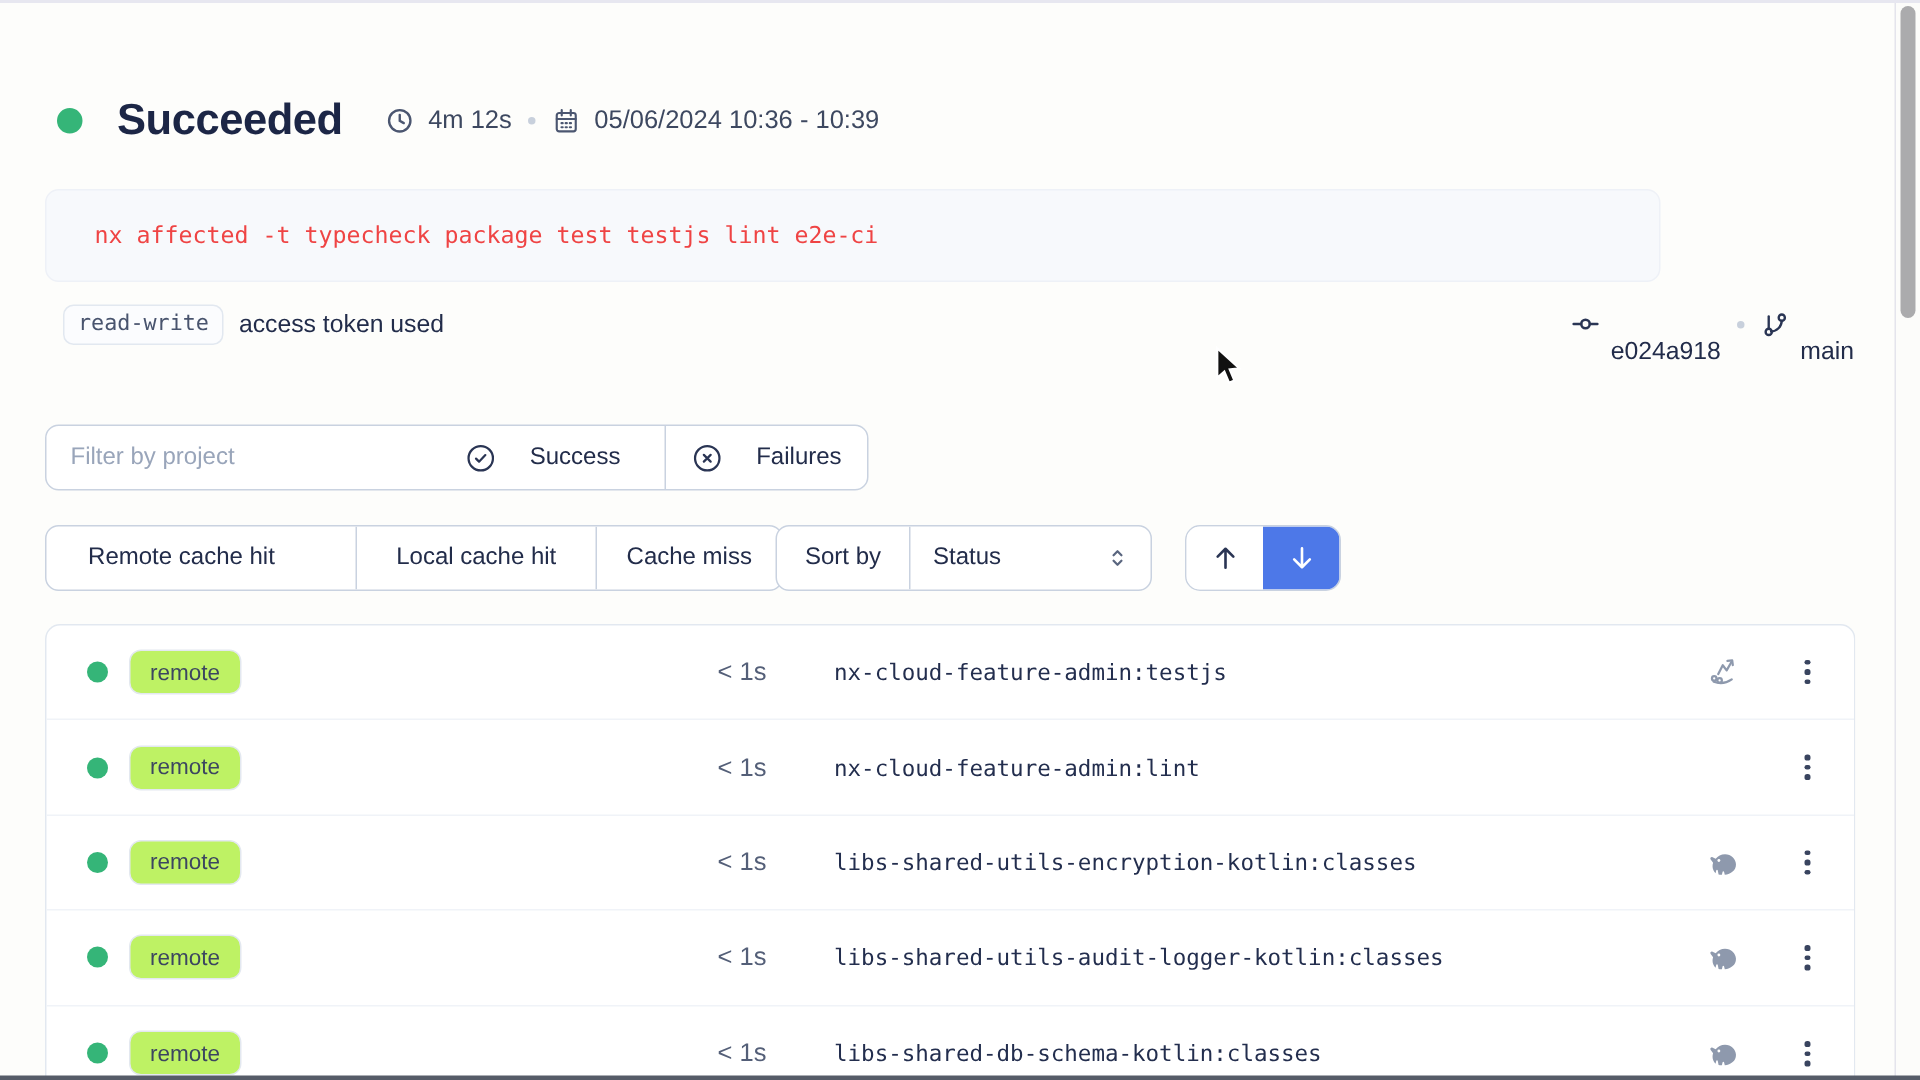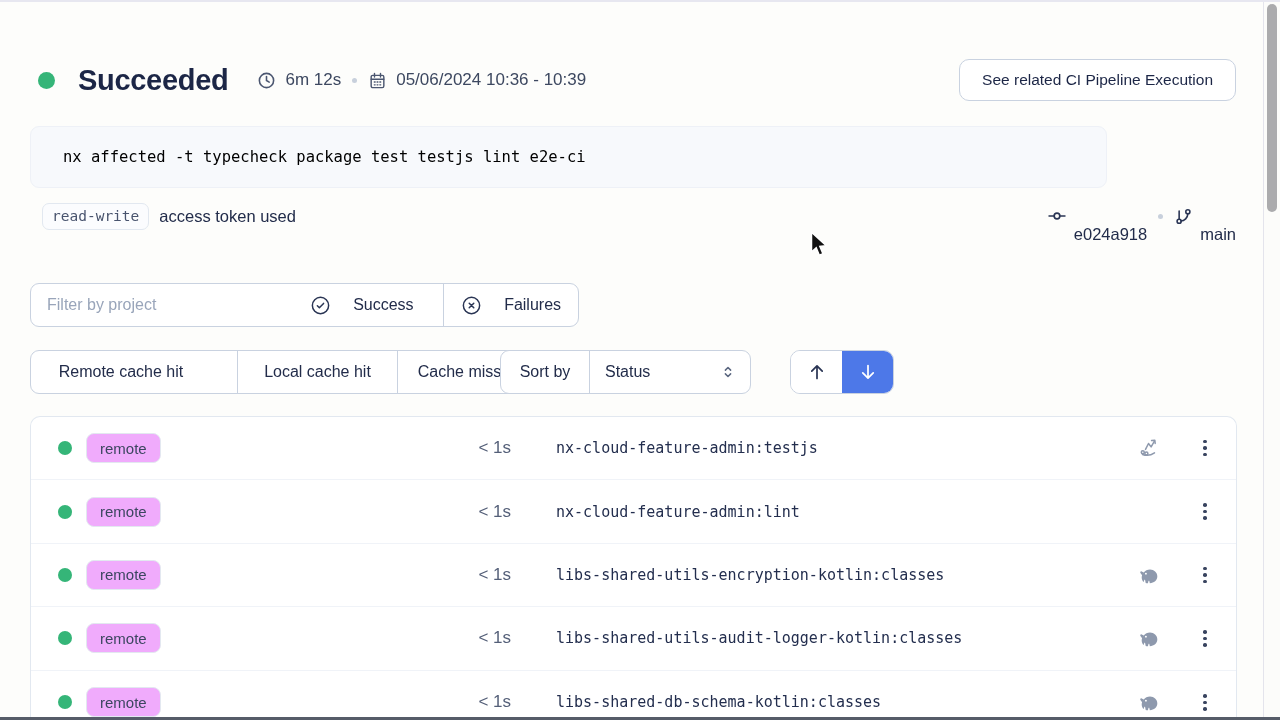--- a/index.html
+++ b/index.html
@@ -29,21 +29,21 @@
     display:flex; align-items:center; padding:0 22px;
     background:#fff; border:1px solid #c9d2e0; border-radius:10px;
     font-size:15.5px; color:#1c2646; cursor:pointer;
   }
 
   
   .command-block {
     position:absolute; left:0; top:124px; width:1077px; height:62px;
     background:#f7f9fc; border:1px solid #eef1f7; border-radius:9px;
     display:flex; align-items:center; padding-left:32px;
-    font-size:15.5px; color:#000000;
+    font-size:15.5px; color:#ef4444;
   }
 
   
   .token-row { position:absolute; left:0; top:200px; width:1207px; height:28px; display:flex; align-items:center;padding-left:12px; }
   .token-badge {
     display:flex; align-items:center; height:27px; padding:0 9px;
     background:#fbfcfe; border:1px solid #e2e8f0; border-radius:7px;
     font-size:14.5px; color:#49546e;
   }
   .token-text { margin-left:10px; font-size:16.5px; color:#222c4a; }
@@ -62,42 +62,42 @@
   .seg-success { width:142px; cursor:pointer; }
   .seg-failures { width:138px; cursor:pointer;margin-left:12px; }
   .seg .circ-icon { color:#2a3554; }
 
   .filter-row2 { position:absolute; left:0; top:348px; width:1207px; height:44px; }
   .cache-group { position:absolute; left:0; top:0; height:44px; }
   .seg-cache1 { width:180px; cursor:pointer; }
   .seg-cache2 { width:160px; cursor:pointer;margin-left:26px; }
   .seg-cache3 { width:124px; cursor:pointer; }
 
-  .sort-group { position:absolute; left:470px; top:0; height:44px; }
+  .sort-group { position:absolute; left:487px; top:0; height:44px; }
   .seg-sortby { width:88px; font-size:16px; }
   .seg-status { width:161px; justify-content:flex-start; padding:0 15px; position:relative; cursor:pointer; }
   .seg-status .chevrons { position:absolute; right:13px; top:50%; transform:translateY(-50%); color:#5b6780; }
 
   .dir-group { position:absolute; left:760px; top:0; height:44px; border-radius:10px; }
   .dir-btn { width:51px; display:flex; align-items:center; justify-content:center; cursor:pointer; color:#2a3554; background:#fff; }
   .dir-btn + .dir-btn { border-left:1px solid #c9d2e0; }
   .dir-btn.active { background:#4d78e8; color:#fff; border-left:none; }
 
   
   .task-list {
     position:absolute; left:0; top:414px; width:1207px; height:310px;
     background:#fff; border:1px solid #e2e8f0; border-radius:10px 10px 0 0; border-bottom:none;
   }
   .task-row { position:relative; height:63.4px; border-bottom:1px solid #f0f3f8; }
   .task-row:last-child { border-bottom:none; }
   .task-row .r-dot { position:absolute; left:27px; top:50%; transform:translateY(-50%); width:14px; height:14px; border-radius:50%; background:#35b578; }
   .cache-badge {
     position:absolute; left:55px; top:50%; transform:translateY(-50%);
     height:30px; display:flex; align-items:center; padding:0 13px;
-    background:#f0abfc; border:1px solid #e3e8f0; border-radius:8px;
+    background:#bef264; border:1px solid #e3e8f0; border-radius:8px;
     font-size:15px; color:#3c4660;
   }
   .r-duration { position:absolute; left:380px; top:50%; transform:translateY(-50%); width:100px; text-align:right; font-size:17px; color:#545f78; }
   .r-name { position:absolute; left:525px; top:50%; transform:translateY(-50%); font-size:15px; color:#232e4e; }
   .r-icon { position:absolute; left:1106px; top:50%; transform:translateY(-50%); color:#8e99ad; }
   .kebab { position:absolute; left:1162px; top:50%; transform:translateY(-50%); width:24px; height:24px; display:flex; flex-direction:column; align-items:center; justify-content:center; gap:3px; cursor:pointer; }
   .kebab i { width:3.5px; height:3.5px; border-radius:50%; background:#39445f; }
 
   
   .scrollbar { position:absolute; right:0; top:0; width:17px; height:720px; background:#fcfcfa; border-left:1px solid #e4e4ec; }
@@ -115,34 +115,33 @@
   <div class="header-row">
     <span class="status-dot"></span>
     <span class="page-title">Succeeded</span>
     <span class="meta">
       <span class="icon">
         <svg width="19" height="19" viewBox="0 0 24 24" fill="none" stroke="currentColor" stroke-width="2" stroke-linecap="round">
             <circle cx="12" cy="12" r="9"></circle>
             <path d="M12 7v5l3.4 2"></path>
           </svg>
       </span>
-      <span>6m 12s</span>
+      <span>4m 12s</span>
     </span>
     <span class="sep-dot"></span>
     <span class="meta" style="margin-left:0;">
       <span class="icon">
         <svg width="19" height="19" viewBox="0 0 24 24" fill="none" stroke="currentColor" stroke-width="1.8" stroke-linecap="round">
             <rect x="4" y="5.5" width="16" height="15.5" rx="2"></rect>
             <path d="M8.2 3v4.5M15.8 3v4.5M4 10.5h16"></path>
             <path d="M8 14h1M11.5 14h1M15 14h1M8 17.5h1M11.5 17.5h1M15 17.5h1"></path>
           </svg>
       </span>
       <span>05/06/2024 10:36 - 10:39</span>
     </span>
-    <button class="related-btn">See related CI Pipeline Execution</button>
   </div>
 
   <div class="command-block mono">
     <span>nx affected -t typecheck package test testjs lint e2e-ci</span>
   </div>
 
   <div class="token-row">
     <span class="token-badge mono">read-write</span>
     <span class="token-text">access token used</span>
     <span class="vcs">

